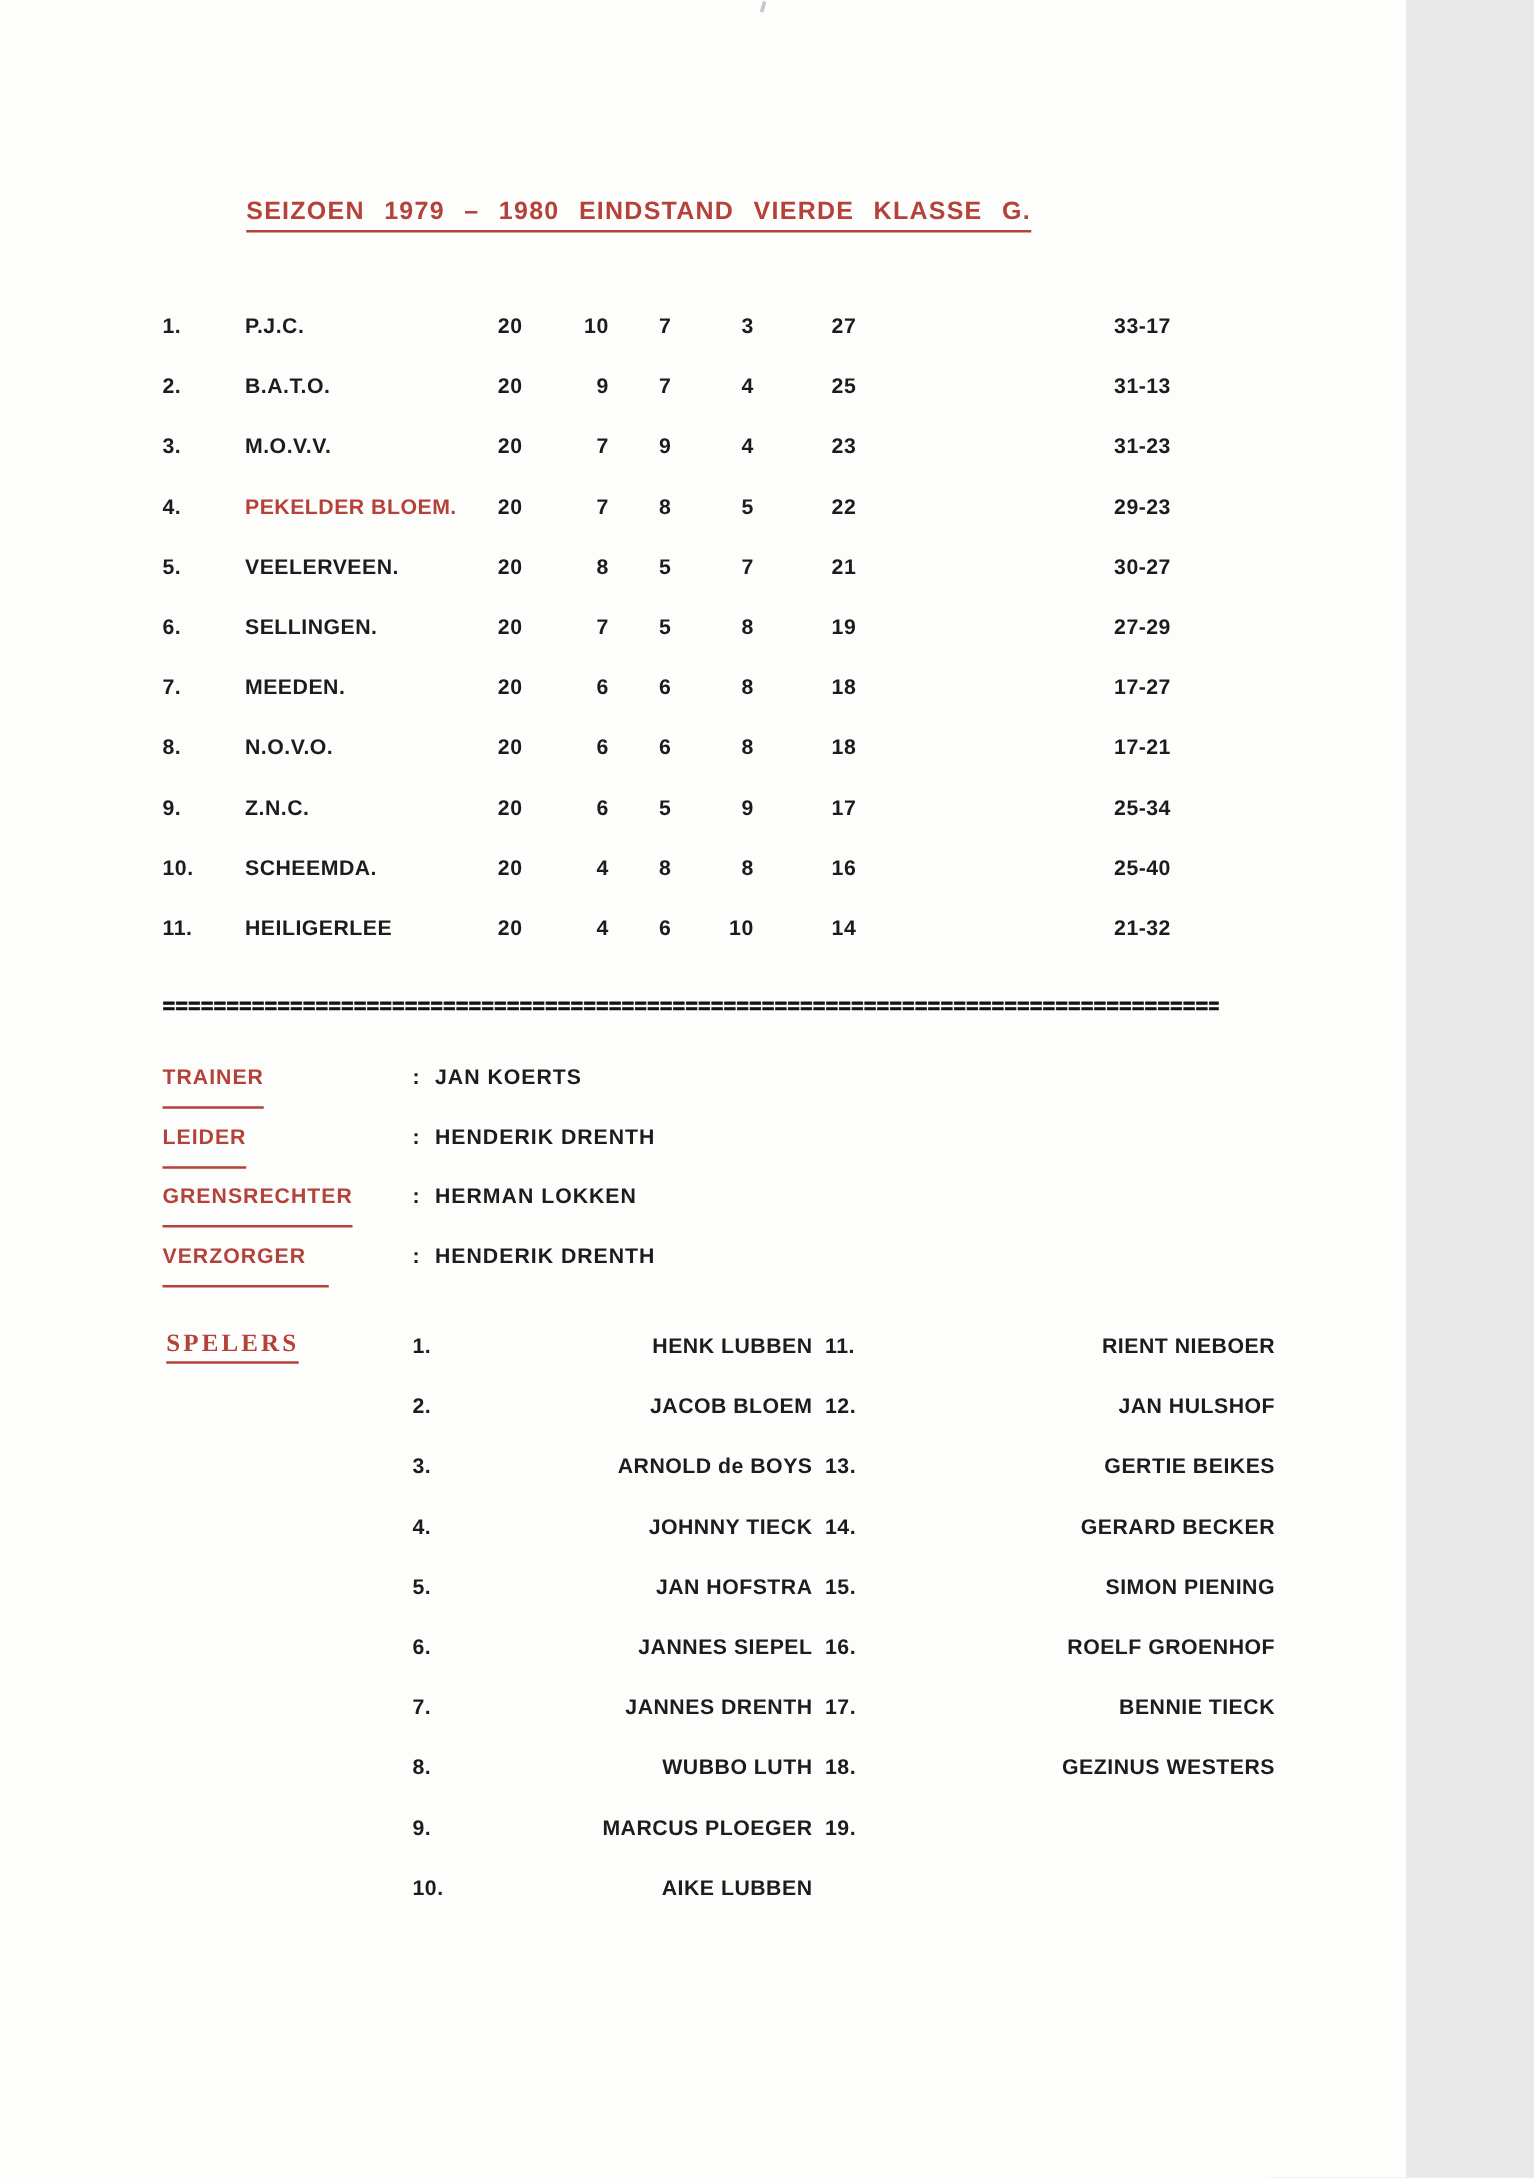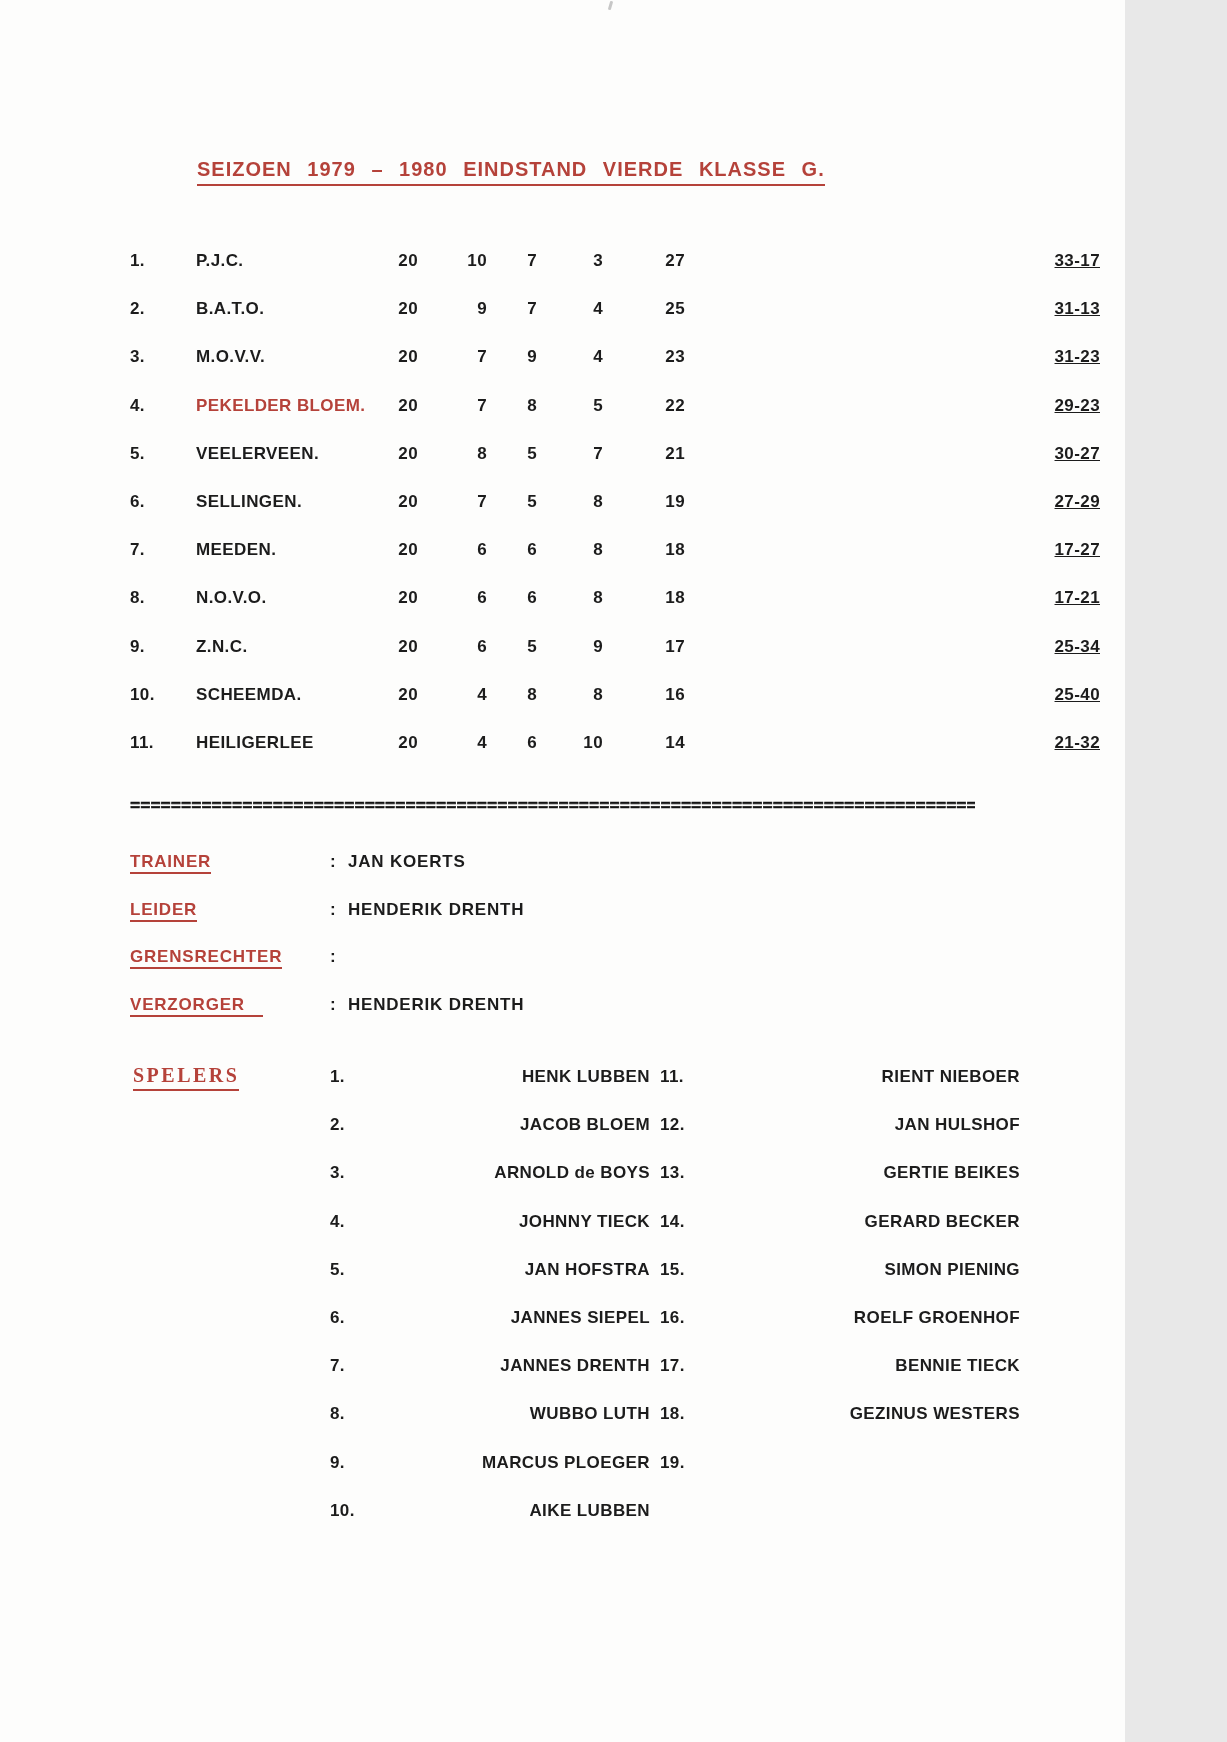--- a/index.html
+++ b/index.html
@@ -31,42 +31,42 @@
   .t-row{
     display:grid;
     grid-template-columns:66px 156px 66px 69px 50px 66px 82px 43px auto;
     align-items:center;
     height:48.2px;
     font-size:17px;font-weight:700;
     letter-spacing:.4px;
   }
   .t-row .num{text-align:right;}
   .t-row .team{text-align:left;white-space:nowrap;}
-  .t-row .goals{text-align:right;text-decoration:underline;}
+  .t-row .goals{text-align:center;}
   .t-row .hl{color:#b5423a;}
   
   .divider{
     position:absolute;left:130px;top:797px;width:845px;height:22px;
     overflow:hidden;white-space:nowrap;
     font-family:"Liberation Mono", monospace;
     font-size:17px;font-weight:700;color:#141414;
     -webkit-text-stroke:.6px #141414;
     letter-spacing:0;
   }
   
   .staff{position:absolute;left:130px;top:838px;width:700px;}
   .s-row{
     display:grid;grid-template-columns:200px 18px auto;
     align-items:center;height:47.7px;
     font-size:17px;font-weight:700;letter-spacing:.8px;
   }
   .s-label-text{
     color:#b5423a;
     border-bottom:2.5px solid #b5423a;
-    padding-bottom:1px;
+    padding-bottom:14px;
   }
   .s-label-text.pad-underline{padding-right:18px;}
   .s-colon{text-align:left;}
   
   .spelers-heading{
     position:absolute;left:133px;top:1064px;
     font-family:"Liberation Serif", serif;
     font-size:20px;font-weight:700;letter-spacing:2.5px;
     color:#b5423a;
     border-bottom:2.5px solid #b5423a;
@@ -225,20 +225,21 @@
       <span class="s-name">JAN KOERTS</span>
     </div>
     <div class="s-row">
       <span class="s-label"><span class="s-label-text">LEIDER</span></span>
       <span class="s-colon">:</span>
       <span class="s-name">HENDERIK DRENTH</span>
     </div>
     <div class="s-row">
       <span class="s-label"><span class="s-label-text">GRENSRECHTER</span></span>
       <span class="s-colon">:</span>
+      <span class="s-name">HERMAN LOKKEN</span>
     </div>
     <div class="s-row">
       <span class="s-label"><span class="s-label-text pad-underline">VERZORGER</span></span>
       <span class="s-colon">:</span>
       <span class="s-name">HENDERIK DRENTH</span>
     </div>
   </div>
 
   <div class="spelers-heading">SPELERS</div>
 

